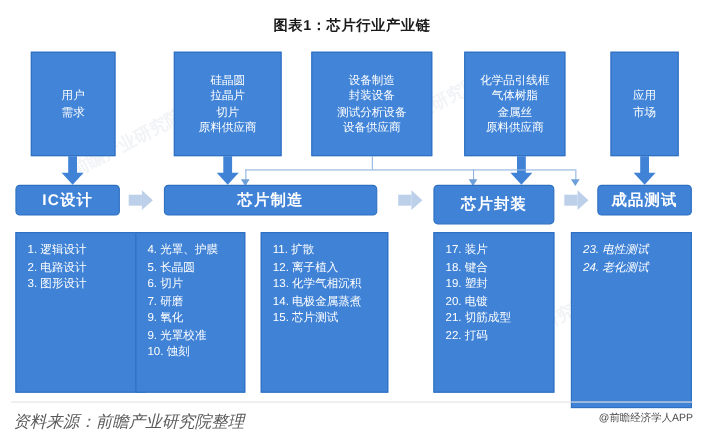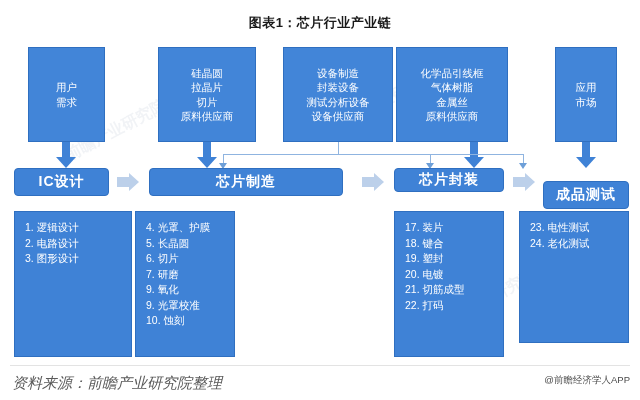--- a/index.html
+++ b/index.html
@@ -171,21 +171,21 @@
     <span class="ln">原料供应商</span>
   </div>
 
   <div class="src-box" style="left:283px; top:47px;  width:110px; height:95px;">
     <span class="ln">设备制造</span>
     <span class="ln">封装设备</span>
     <span class="ln">测试分析设备</span>
     <span class="ln">设备供应商</span>
   </div>
 
-  <div class="src-box" style="left:396px; top:47px;  width:112px; height:95px;">
+  <div class="src-box" style="left:422px; top:47px;  width:92px; height:95px;">
     <span class="ln">化学品引线框</span>
     <span class="ln">气体树脂</span>
     <span class="ln">金属丝</span>
     <span class="ln">原料供应商</span>
   </div>
 
   <div class="src-box" style="left:555px; top:47px;  width:62px;  height:95px;">
     <span class="ln">应用</span>
     <span class="ln">市场</span>
   </div>
@@ -230,60 +230,67 @@
 
   <div class="stage-box" style="left:149px; top:168px; width:194px; height:28px;">
     <span>芯片制造</span>
   </div>
 
   <div class="chev" style="left:362px; top:173px; width:22px; height:18px;">
     <div class="body"></div>
       <div class="tip"></div>
   </div>
 
-  <div class="stage-box" style="left:394px; top:168px; width:110px; height:24px;">
+  <div class="stage-box" style="left:394px; top:168px; width:110px; height:36px;">
     <span>芯片封装</span>
   </div>
 
   <div class="chev" style="left:513px; top:173px; width:22px; height:18px;">
     <div class="body"></div>
       <div class="tip"></div>
   </div>
 
-  <div class="stage-box" style="left:543px; top:168px; width:86px;  height:28px;margin-top:13px;">
+  <div class="stage-box" style="left:543px; top:168px; width:86px;  height:28px;">
     <span>成品测试</span>
   </div>
 
   <div class="detail-box" style="left:14px;  top:211px; width:118px; height:146px;">
     <div class="item">1. 逻辑设计</div>
     <div class="item">2. 电路设计</div>
     <div class="item">3. 图形设计</div>
   </div>
 
-  <div class="detail-box" style="left:135px; top:211px; width:100px; height:146px;">
+  <div class="detail-box" style="left:123px; top:211px; width:100px; height:146px;">
     <div class="item">4. 光罩、护膜</div>
     <div class="item">5. 长晶圆</div>
     <div class="item">6. 切片</div>
     <div class="item">7. 研磨</div>
     <div class="item">9. 氧化</div>
     <div class="item">9. 光罩校准</div>
     <div class="item">10. 蚀刻</div>
   </div>
 
+  <div class="detail-box" style="left:237px; top:211px; width:116px; height:146px;">
+    <div class="item">11. 扩散</div>
+    <div class="item">12. 离子植入</div>
+    <div class="item">13. 化学气相沉积</div>
+    <div class="item">14. 电极金属蒸煮</div>
+    <div class="item">15. 芯片测试</div>
+  </div>
 
   <div class="detail-box" style="left:394px; top:211px; width:110px; height:146px;">
     <div class="item">17. 装片</div>
     <div class="item">18. 键合</div>
     <div class="item">19. 塑封</div>
     <div class="item">20. 电镀</div>
     <div class="item">21. 切筋成型</div>
     <div class="item">22. 打码</div>
   </div>
 
-  <div class="detail-box" style="left:519px; top:211px; width:110px; height:132px;">
+  <div class="detail-box" style="left:519px; top:211px; width:110px; height:160px;font-style:italic;">
     <div class="item">23. 电性测试</div>
     <div class="item">24. 老化测试</div>
   </div>
 
   <div class="footer-rule"></div>
   <div class="footer-left">资料来源：前瞻产业研究院整理</div>
   <div class="footer-right">@前瞻经济学人APP</div>
 
 </div>
 

